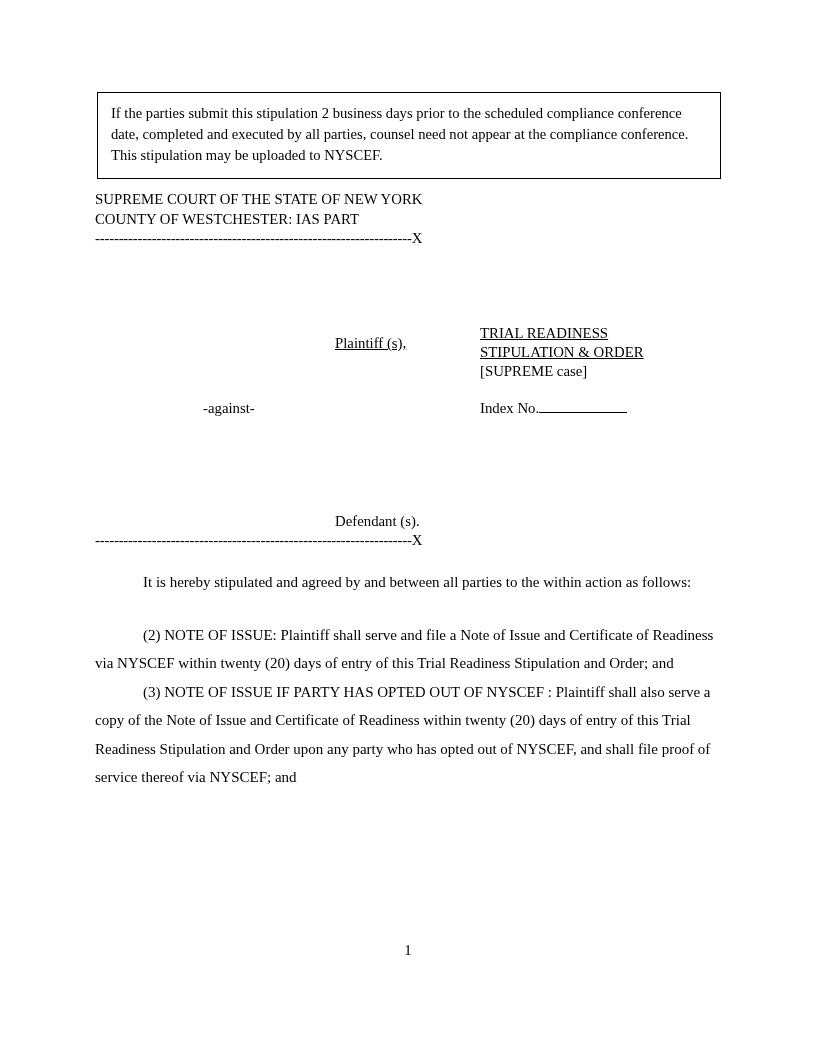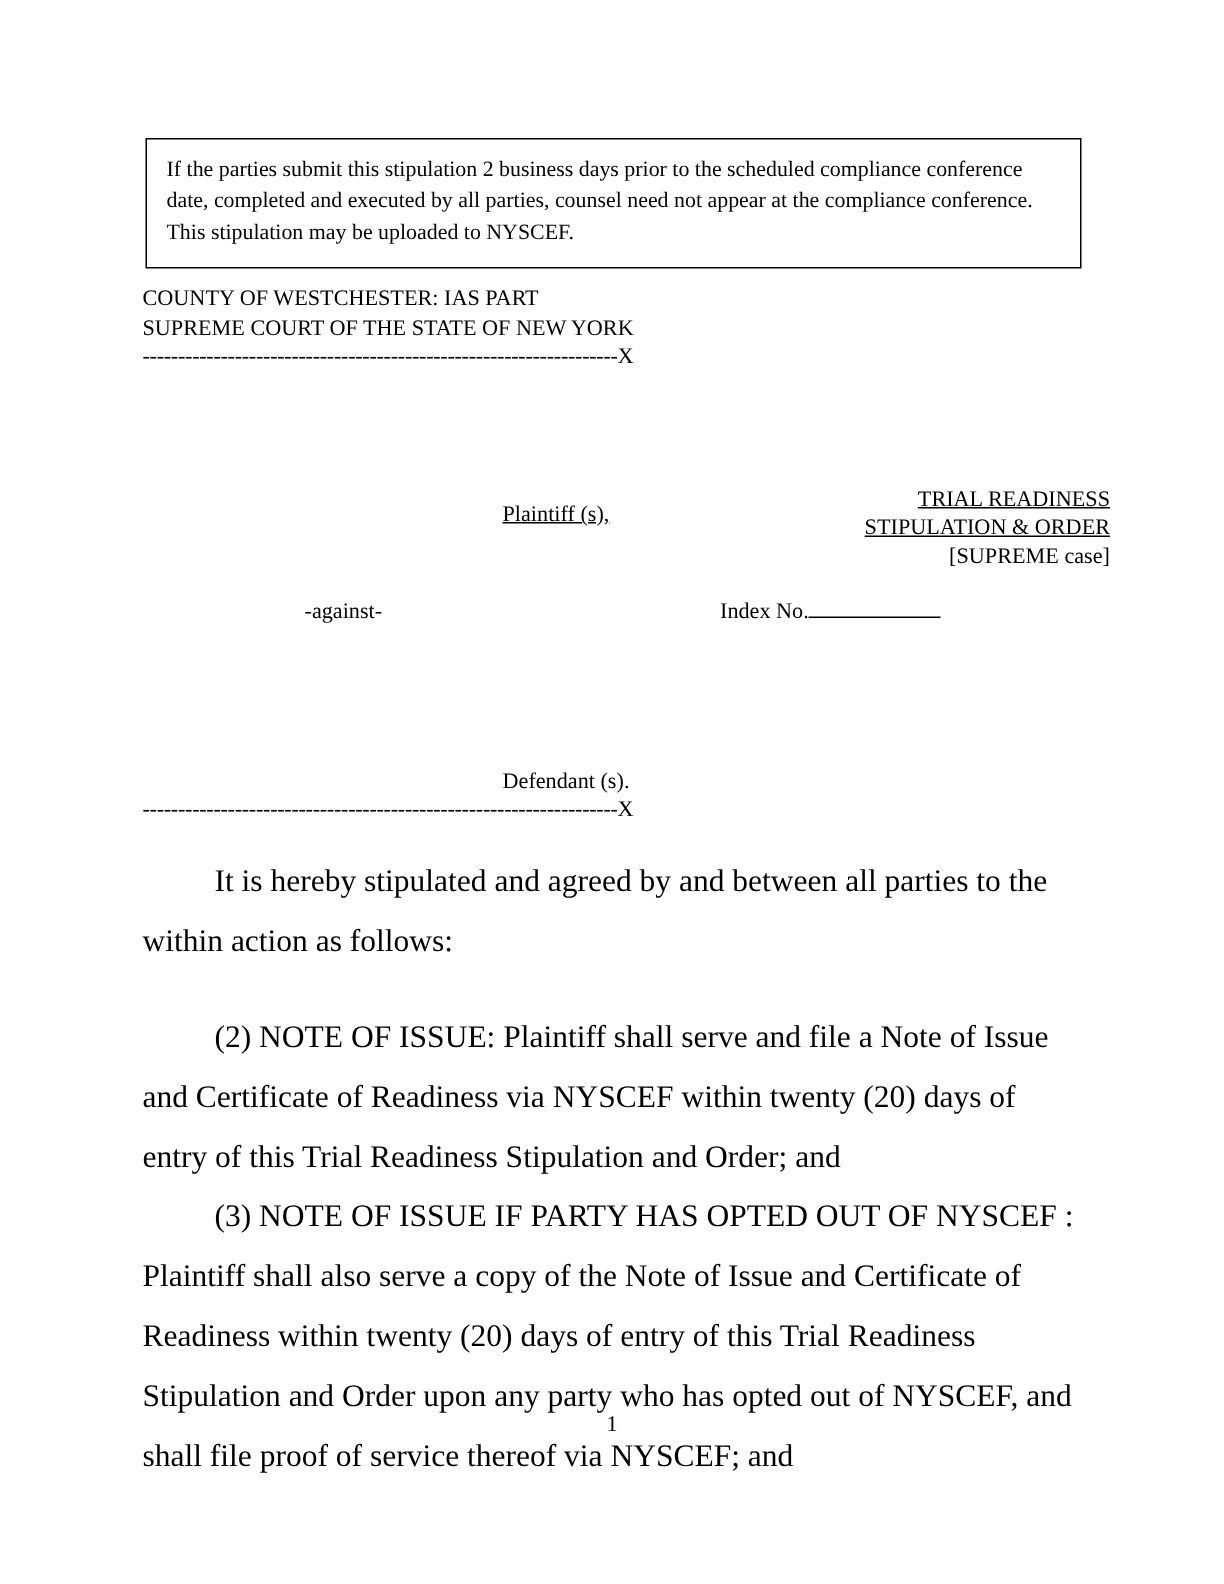--- a/index.html
+++ b/index.html
@@ -67,21 +67,20 @@
     position: absolute;
     left: 240px;
     top: 213px;
   }
   .cap-right {
     position: absolute;
     left: 385px;
     top: 24px;
     width: 260px;
     line-height: 1.28;
-    text-align: right;
   }
   .cap-right .underline {
     text-decoration: underline;
     display: block;
   }
   .cap-index {
     position: absolute;
     left: 385px;
     top: 100px;
   }
@@ -94,21 +93,21 @@
     position: absolute;
     left: 95px;
     top: 532px;
     width: 640px;
   }
   .body-text {
     position: absolute;
     left: 95px;
     top: 568px;
     width: 626px;
-    font-size: 21px;
+    font-size: 15px;
     line-height: 1.9;
     text-align: left;
   }
   .body-text p {
     margin: 0 0 0 0;
   }
   .body-text p.spaced {
     margin-top: 24px;
   }
   .indent {
@@ -127,22 +126,22 @@
 </head>
 <body>
 
 <div class="page">
 
   <div class="notice-box">
     <span>If the parties submit this stipulation 2 business days prior to the scheduled compliance conference date, completed and executed by all parties, counsel need not appear at the compliance conference. This stipulation may be uploaded to NYSCEF.</span>
   </div>
 
   <div class="court-block">
+    <div>SUPREME COURT OF THE STATE OF NEW YORK</div>
     <div>COUNTY OF WESTCHESTER: IAS PART</div>
-    <div>SUPREME COURT OF THE STATE OF NEW YORK</div>
     <div class="rule-line">-------------------------------------------------------------------X</div>
   </div>
 
   <div class="caption">
     <div class="cap-plaintiff">Plaintiff (s),</div>
     <div class="cap-against">-against-</div>
     <div class="cap-defendant">Defendant (s).</div>
 
     <div class="cap-right">
       <span class="underline">TRIAL READINESS</span>

